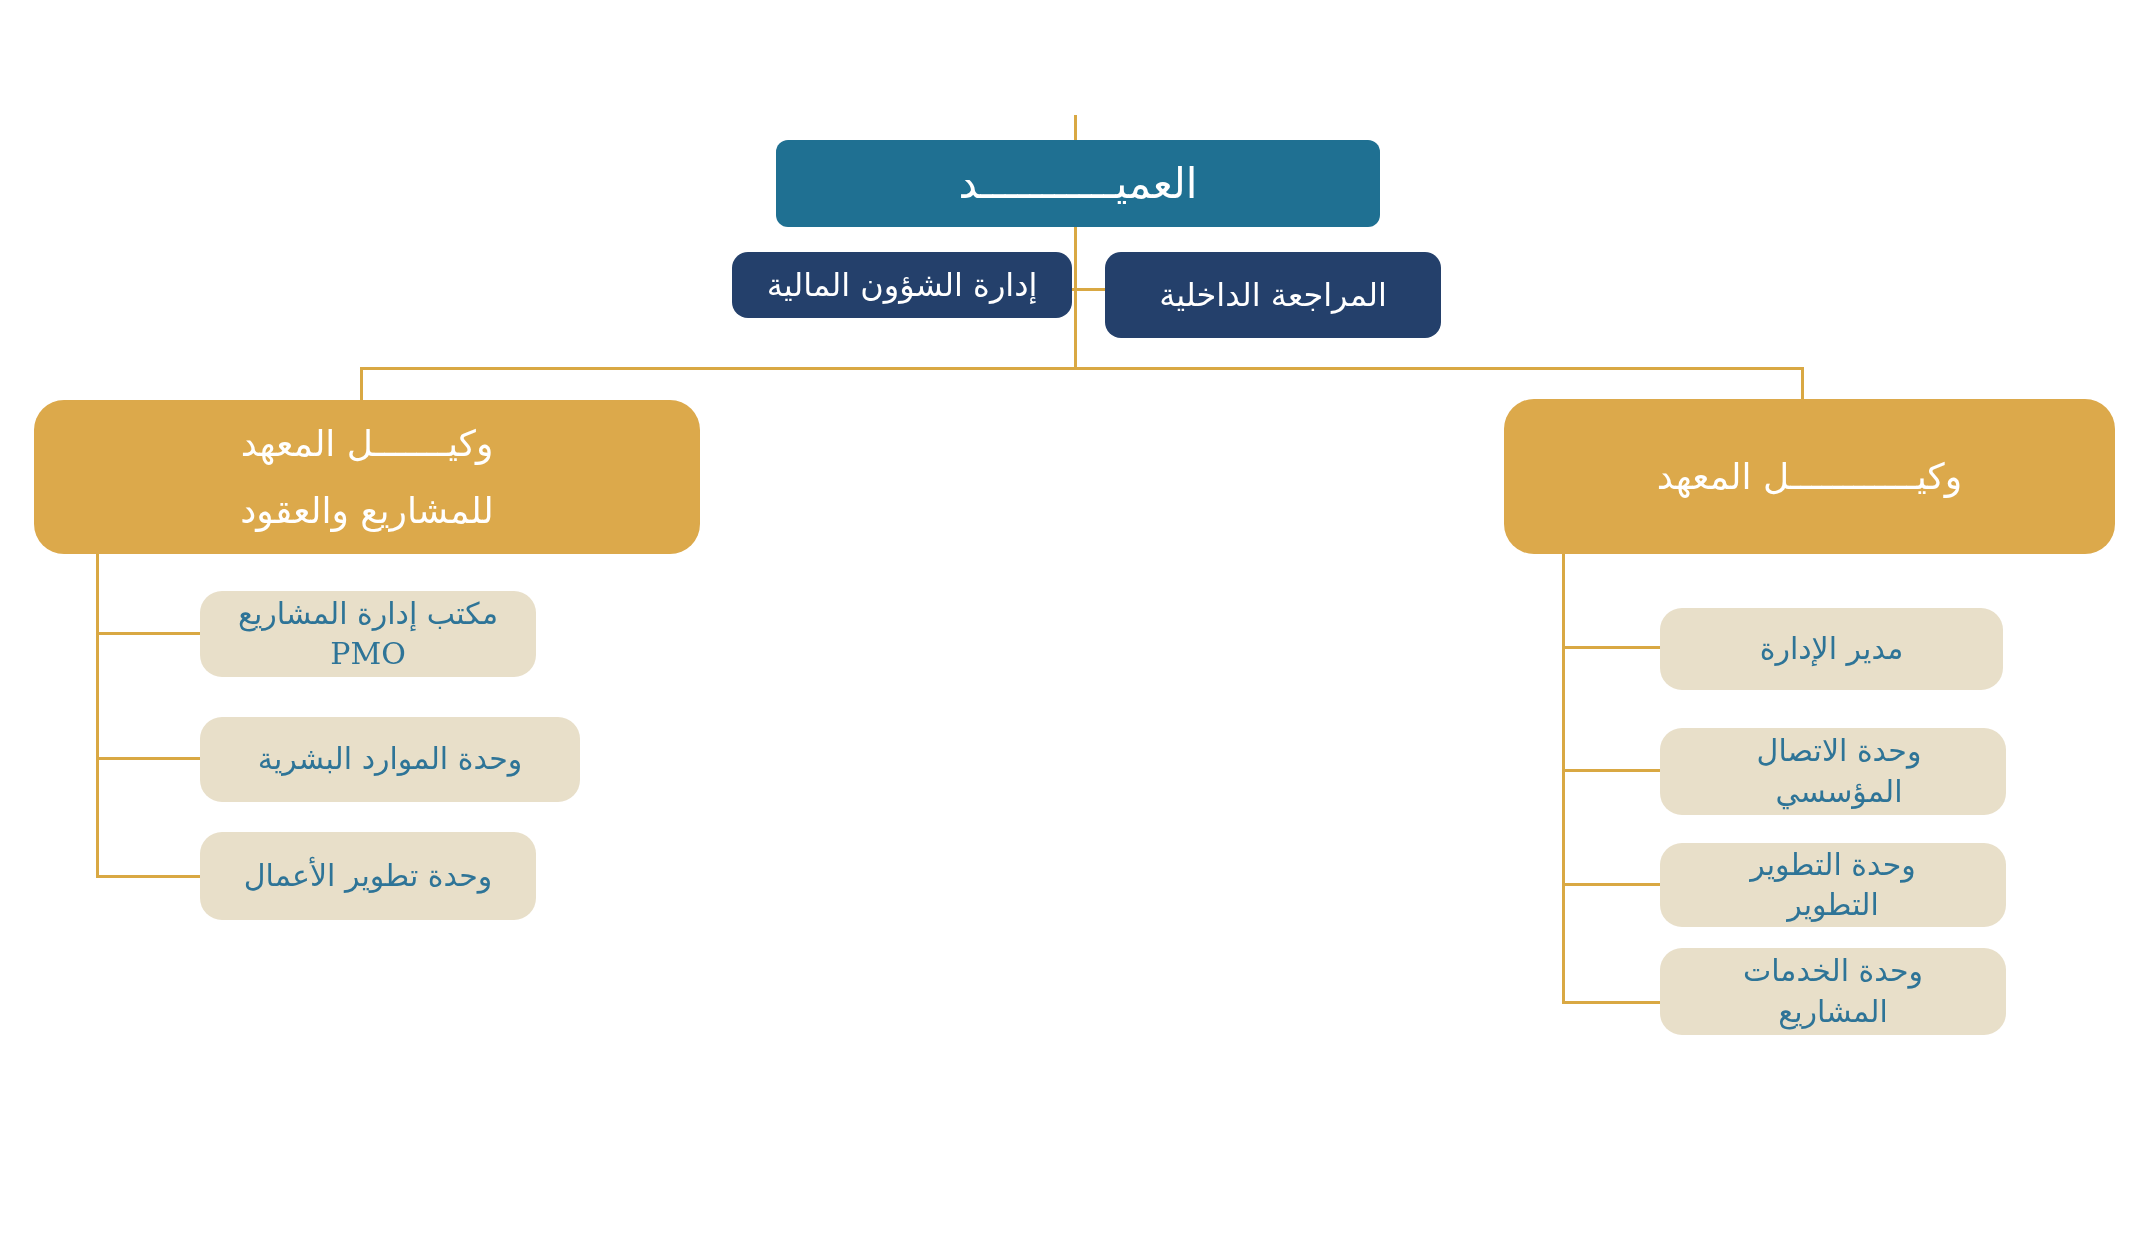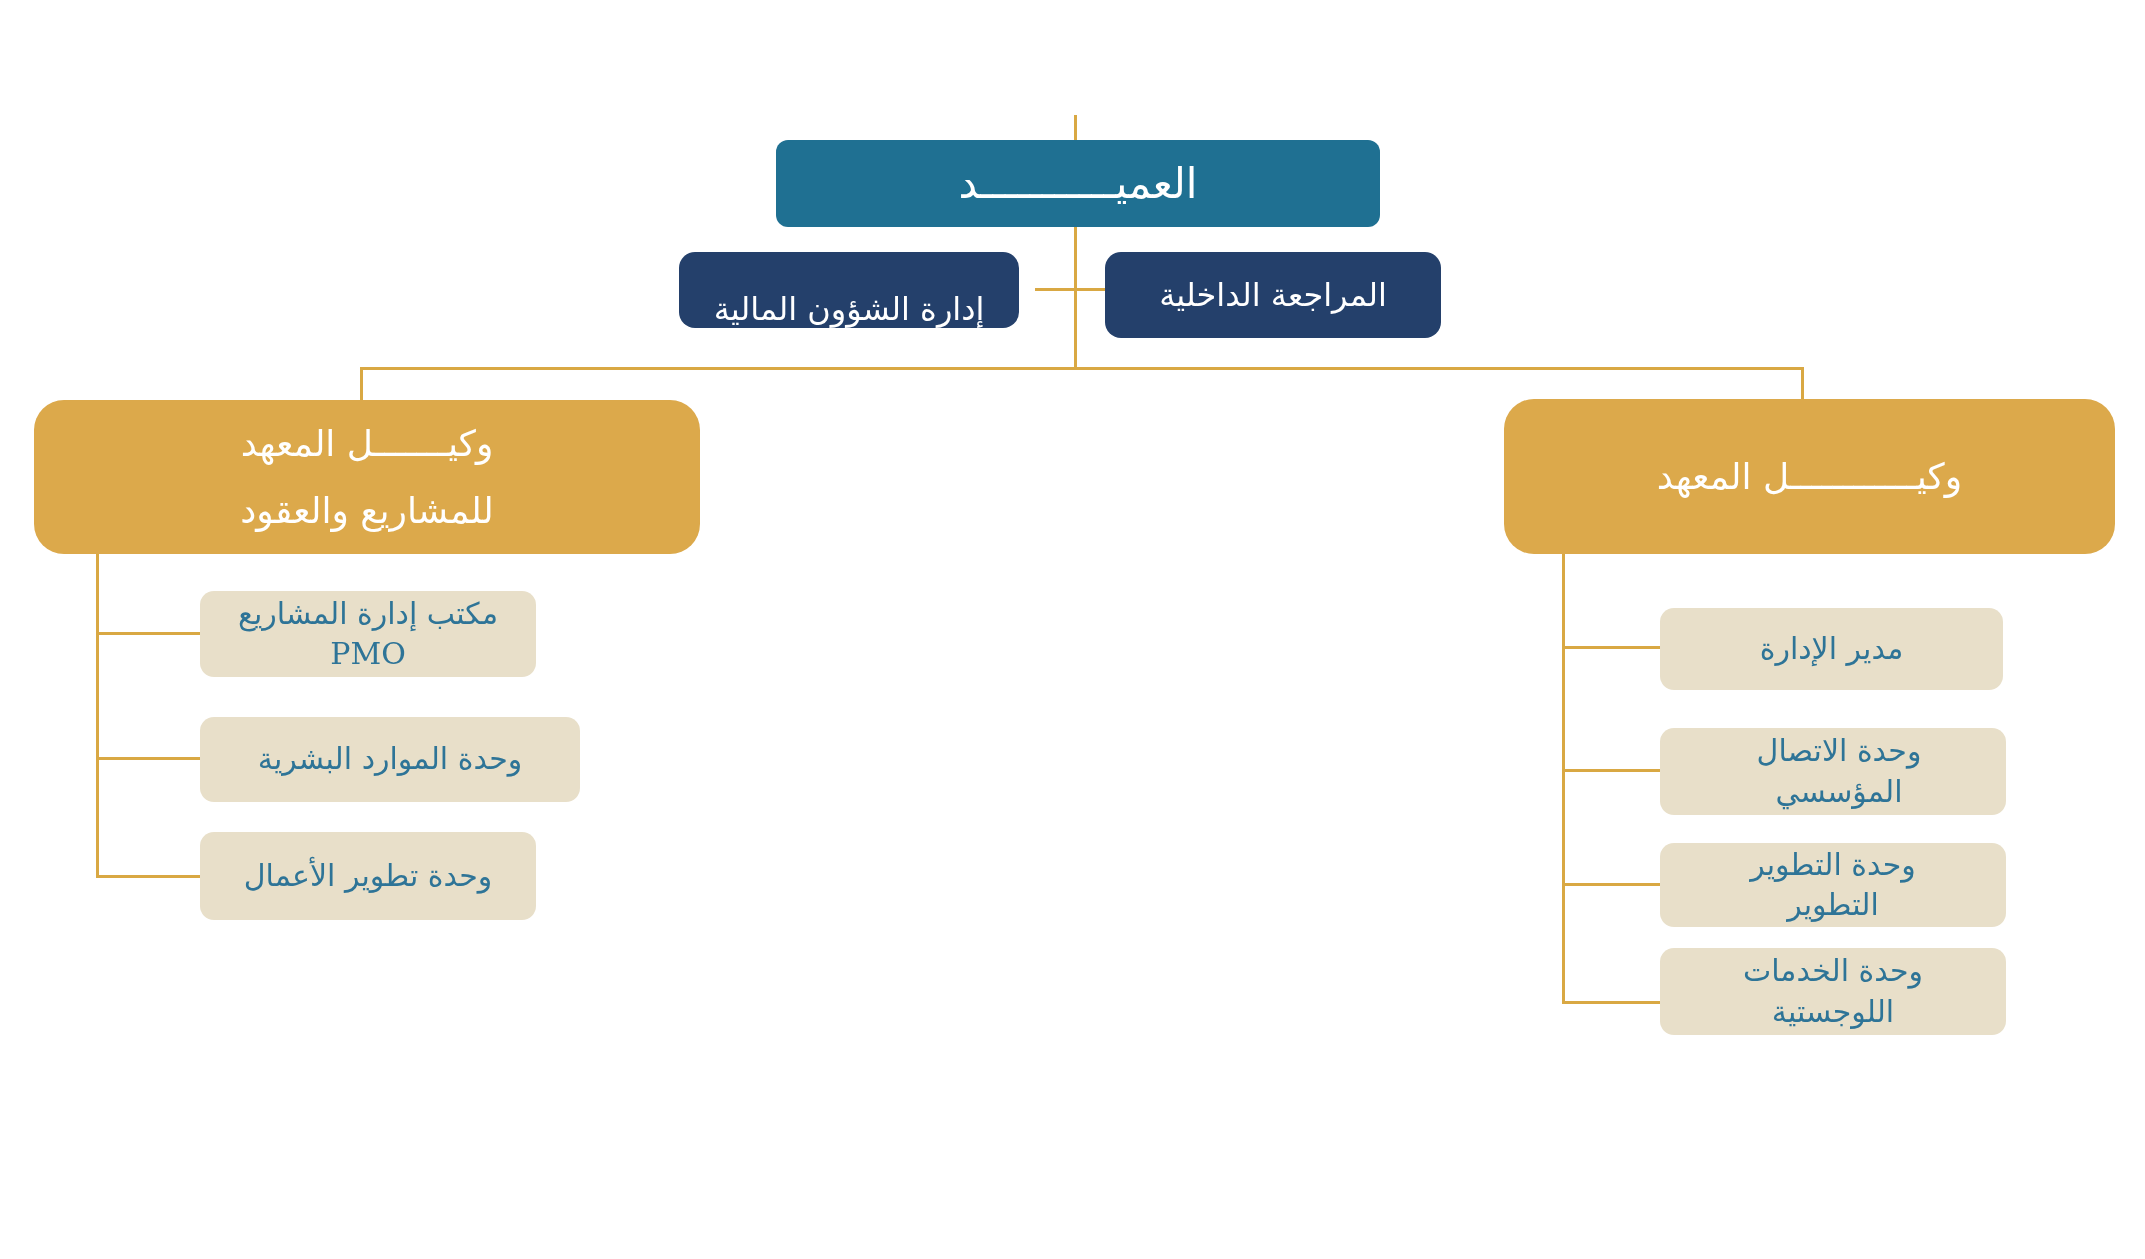--- a/index.html
+++ b/index.html
@@ -32,21 +32,21 @@
     background:var(--teal);border-radius:12px;color:#fff;font-size:42px;
   }
   .navybox{
     background:var(--navy);border-radius:16px;color:#fff;font-size:32px;
   }
   .vice{
     background:var(--gold_fill);border-radius:30px;color:#fff;font-size:36px;
     row-gap:26px;
   }
   .child{
-    background:var(--beige);border-radius:14px;color:var(--child_text);
+    background:var(--beige);border-radius:22px;color:var(--child_text);
     font-size:30px;line-height:1.35;
   }
   .child .latin{font-family:"DejaVu Serif","Liberation Serif",serif;direction:ltr;}
   .line{position:absolute;background:var(--gold_line);}
 </style>
 </head>
 <body>
 
 <div class="canvas">
 
@@ -66,21 +66,21 @@
   <div class="line" style="left:1562px;top:646px;width:98px;height:3px;"></div>
   <div class="line" style="left:1562px;top:769px;width:98px;height:3px;"></div>
   <div class="line" style="left:1562px;top:883px;width:98px;height:3px;"></div>
   <div class="line" style="left:1562px;top:1001px;width:98px;height:3px;"></div>
 
 
   <div class="node dean" style="left:776px;top:140px;width:604px;height:87px;">
     <span>العميـــــــــــد</span>
   </div>
 
-  <div class="node navybox" style="left:679px;top:252px;width:340px;height:76px;justify-content:flex-end;">
+  <div class="node navybox" style="left:732px;top:252px;width:340px;height:66px;">
     <span>إدارة الشؤون المالية</span>
   </div>
 
   <div class="node navybox" style="left:1105px;top:252px;width:336px;height:86px;">
     <span>المراجعة الداخلية</span>
   </div>
 
   <div class="node vice" style="left:34px;top:400px;width:666px;height:154px;">
     <span>وكيـــــــل المعهد</span>
     <span>للمشاريع والعقود</span>
@@ -112,16 +112,16 @@
     <span>المؤسسي</span>
   </div>
 
   <div class="node child" style="left:1660px;top:843px;width:346px;height:84px;">
     <span>وحدة التطوير</span>
     <span>التطوير</span>
   </div>
 
   <div class="node child" style="left:1660px;top:948px;width:346px;height:87px;">
     <span>وحدة الخدمات</span>
-    <span>اللوجستية</span>
+    <span>المشاريع</span>
   </div>
 
 </div>
 
 </body></html>

